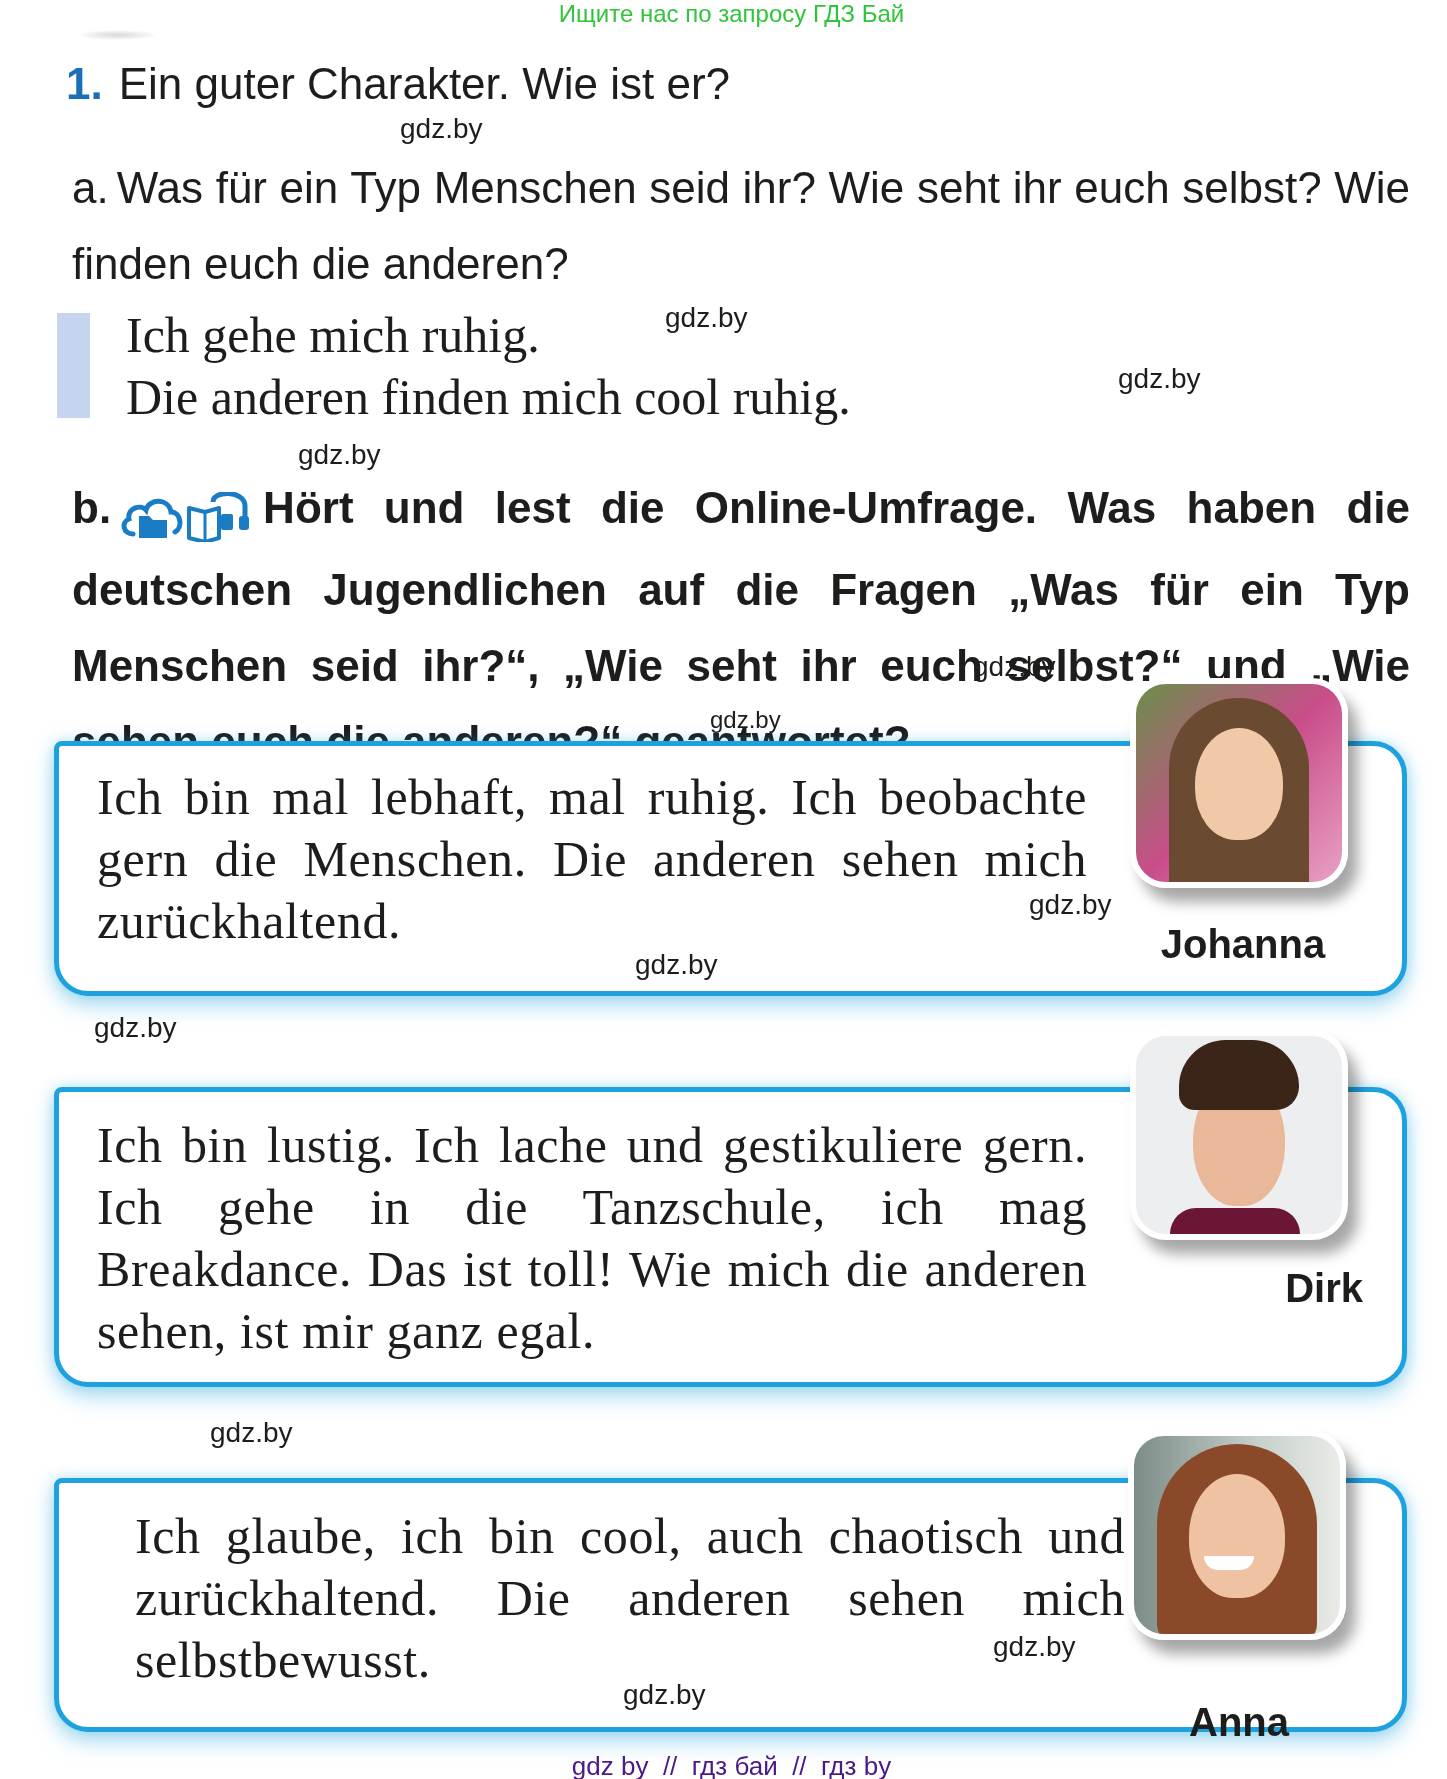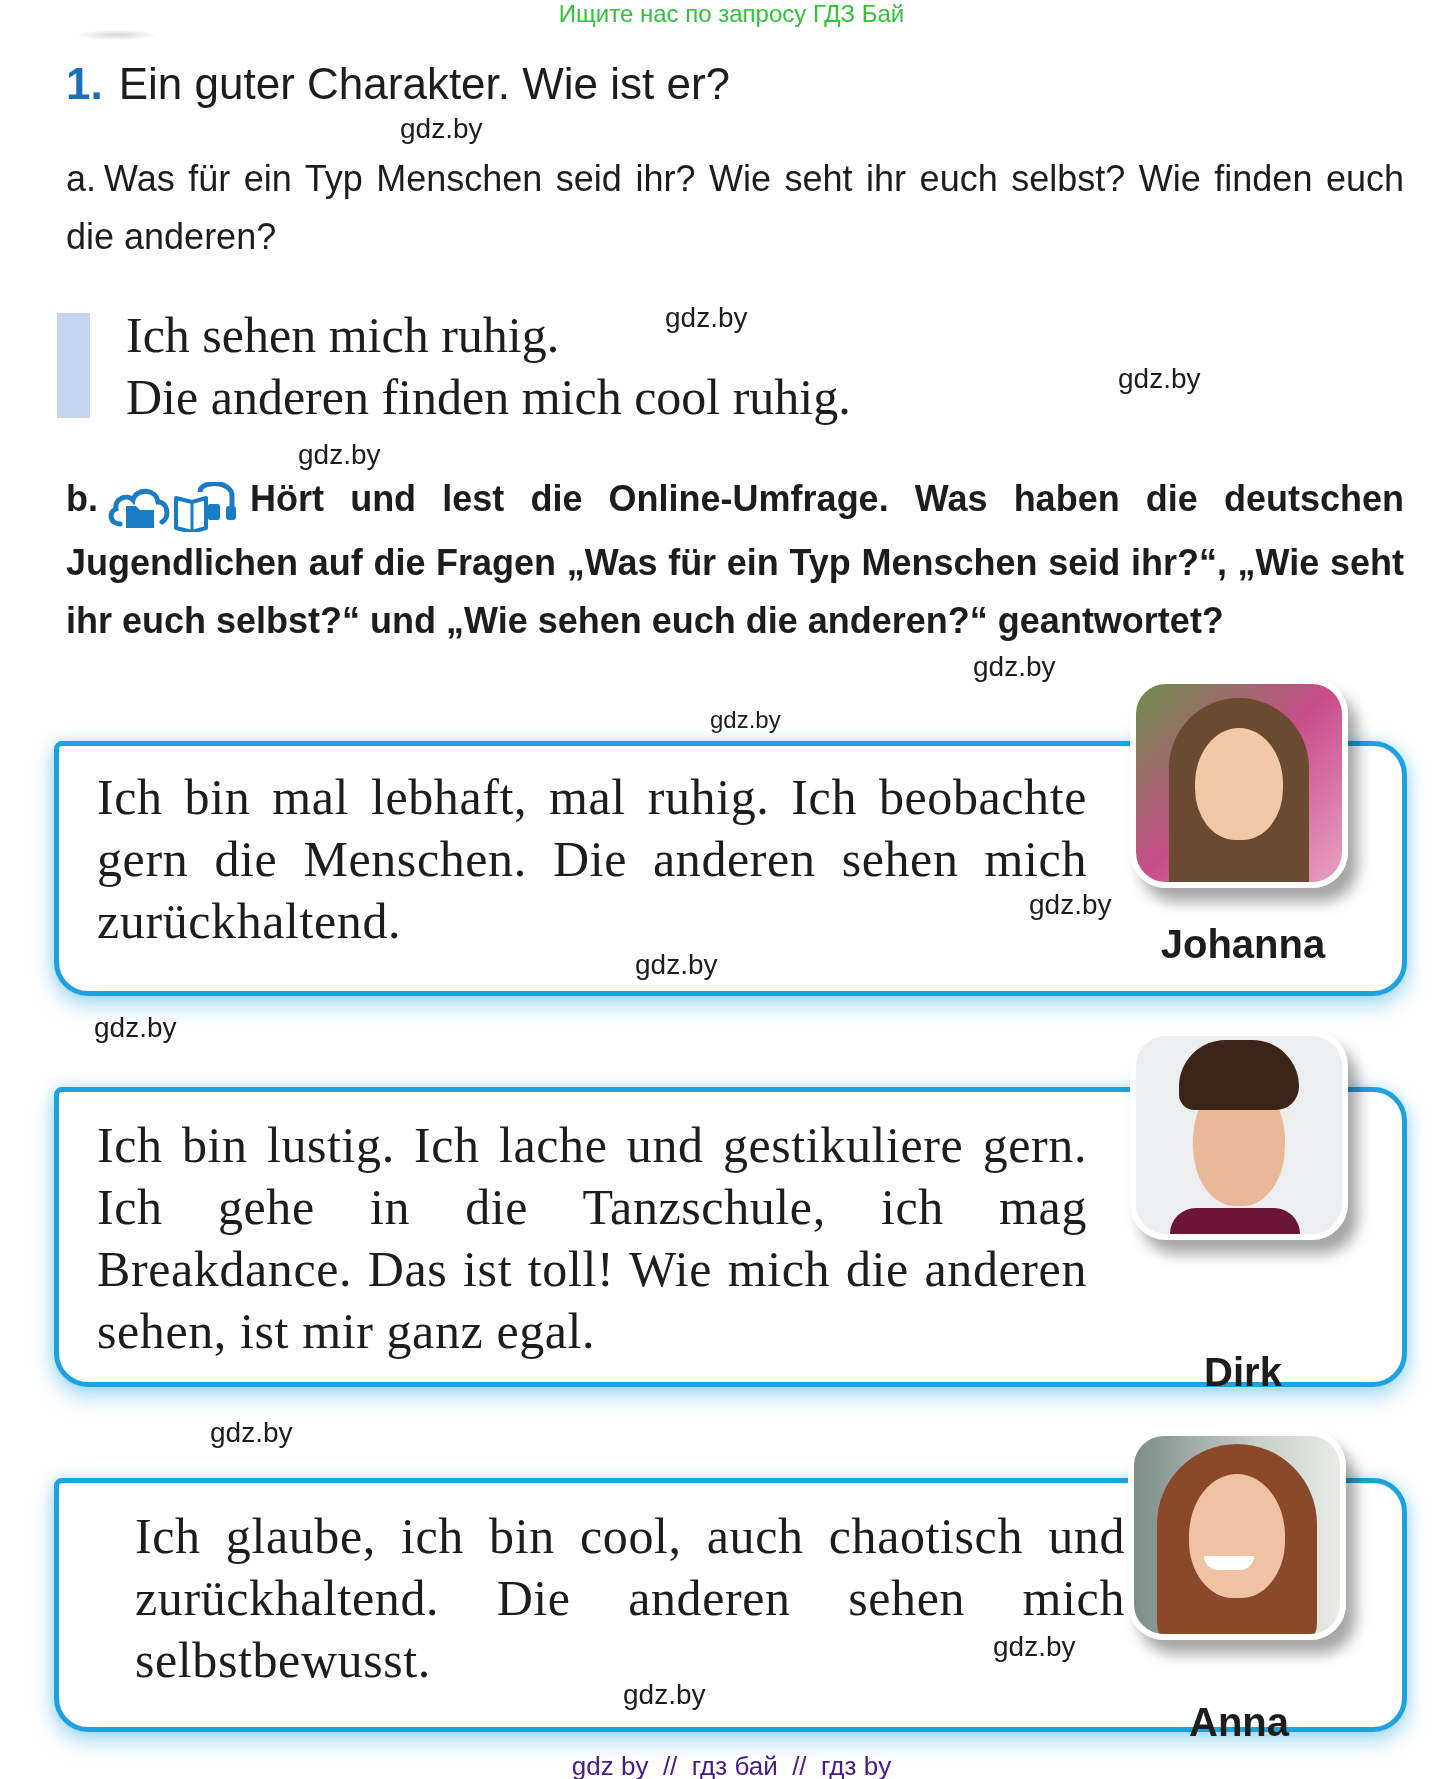--- a/index.html
+++ b/index.html
@@ -4,21 +4,21 @@
 <style>
   html, body { margin:0; padding:0; background:#ffffff; }
   body { width:1447px; height:1779px; position:relative; overflow:hidden;
          font-family:"Liberation Sans", sans-serif; color:#1d1d1b; }
   .abs { position:absolute;padding-left:8px; }
   .promo { left:0; width:1447px; top:0; text-align:center; font-size:24px; color:#2fc43a; line-height:28px; }
   .blob { left:78px; top:30px; width:70px; height:10px; border-radius:50%;
           background:radial-gradient(ellipse at center, #d8d8d8 0%, #ffffff 75%); }
   .heading { left:58px; top:56px; font-size:44px; line-height:56px; white-space:nowrap; }
   .heading .num { color:#1a6fb8; font-weight:bold; margin-right:16px; }
-  .task { left:58px; width:1338px; font-size:36px; line-height:58px; text-align:justify; text-align-last:left; }
+  .task { left:64px; width:1338px; font-size:44px; line-height:76px; text-align:justify; text-align-last:left; }
   .task-a { top:150px; }
   .task-b { top:470px;font-weight:bold; }
   .task .letter { margin-right:8px; }
   .example-bar { left:57px; top:313px; width:25px; height:105px; background:#c5d5ef; }
   .example { left:118px; font-family:"Liberation Serif", serif; font-size:50px; line-height:62px; white-space:nowrap; }
   .wm { font-size:28px; color:#1d1d1b; line-height:30px; white-space:nowrap; }
   .icons { display:inline-block; vertical-align:-6px; margin-right:10px; }
   .icons svg { vertical-align:middle; }
   .card { left:54px; width:1335px; border:5px solid #1ea2df; background:#fff;
           border-radius:8px 34px 34px 34px;
@@ -40,21 +40,21 @@
 
 <div class="abs heading">
   <span class="num">1.</span><span>Ein guter Charakter. Wie ist er?</span>
 </div>
 
 <div class="abs task task-a">
   <span class="letter">a.</span><span>Was für ein Typ Menschen seid ihr? Wie seht ihr euch selbst? Wie finden euch die anderen?</span>
 </div>
 
 <div class="abs example-bar"></div>
-<div class="abs example" style="top:304px">Ich sehen mich ruhig.</div>
+<div class="abs example" style="top:304px">Ich gehe mich ruhig.</div>
 <div class="abs example" style="top:366px">Die anderen finden mich cool ruhig.</div>
 
 <div class="abs task task-b">
   <span class="letter">b.</span><span class="icons"><svg width="66" height="46" viewBox="0 0 66 46">
         <path d="M14 40 C4 40 2 28 10 25 C8 14 22 10 27 16 C30 4 50 4 52 18 C62 18 64 34 56 38" fill="none" stroke="#1a7cc4" stroke-width="5" stroke-linecap="round"></path>
         <path d="M20 22 h10 l4 4 h14 v18 h-28 z" fill="#1a7cc4"></path>
       </svg><svg width="68" height="50" viewBox="0 0 68 50">
         <path d="M28 10 C28 -2 60 -2 60 14 V30" fill="none" stroke="#1a7cc4" stroke-width="5"></path>
         <rect x="54" y="24" width="10" height="14" rx="3" fill="#1a7cc4"></rect>
         <path d="M4 16 L20 20 L34 16 V46 L20 50 L4 46 Z" fill="none" stroke="#1a7cc4" stroke-width="4" stroke-linejoin="round"></path>
@@ -71,21 +71,21 @@
 </div>
 <div class="abs name" style="left:1115px; top:922px;">Johanna</div>
 
 <div class="abs card" style="top:1087px; height:290px;"></div>
 <div class="abs card-text" style="top:1114px;">Ich bin lustig. Ich lache und gestikuliere gern. Ich gehe in die Tanzschule, ich mag Breakdance. Das ist toll! Wie mich die anderen sehen, ist mir ganz egal.</div>
 <div class="abs photo" style="left:1130px; top:1030px; background:#eceeef;">
   <div style="position:absolute; left:34px; bottom:0; width:130px; height:26px; background:#6a1634; border-radius:40px 40px 0 0;"></div>
   <div class="face" style="top:40px; width:92px; height:130px; background:#e8b898;"></div>
   <div class="hair" style="top:4px; width:120px; height:70px; border-radius:60px 60px 30px 20px; background:#3b2418;"></div>
 </div>
-<div class="abs name" style="left:1115px; top:1350px;">Dirk</div>
+<div class="abs name" style="left:1115px; top:1266px;text-align:right;">Dirk</div>
 
 <div class="abs card" style="top:1478px; height:244px;"></div>
 <div class="abs card-text" style="top:1505px;margin-left:38px;">Ich glaube, ich bin cool, auch chaotisch und zurückhaltend. Die anderen sehen mich selbstbewusst.</div>
 <div class="abs photo" style="left:1128px; top:1430px; background:linear-gradient(90deg,#7c8c86 0%,#c7d0cc 60%,#e9ebe6 100%);">
   <div class="hair" style="top:8px; width:160px; height:200px; border-radius:80px 80px 20px 20px; background:#8a4a2a;"></div>
   <div class="face" style="top:38px; width:96px; height:124px; background:#efc2a4;"></div>
   <div style="position:absolute; left:70px; top:120px; width:50px; height:14px; background:#fff; border-radius:0 0 25px 25px;"></div>
 </div>
 <div class="abs name" style="left:1111px; top:1700px;">Anna</div>
 

